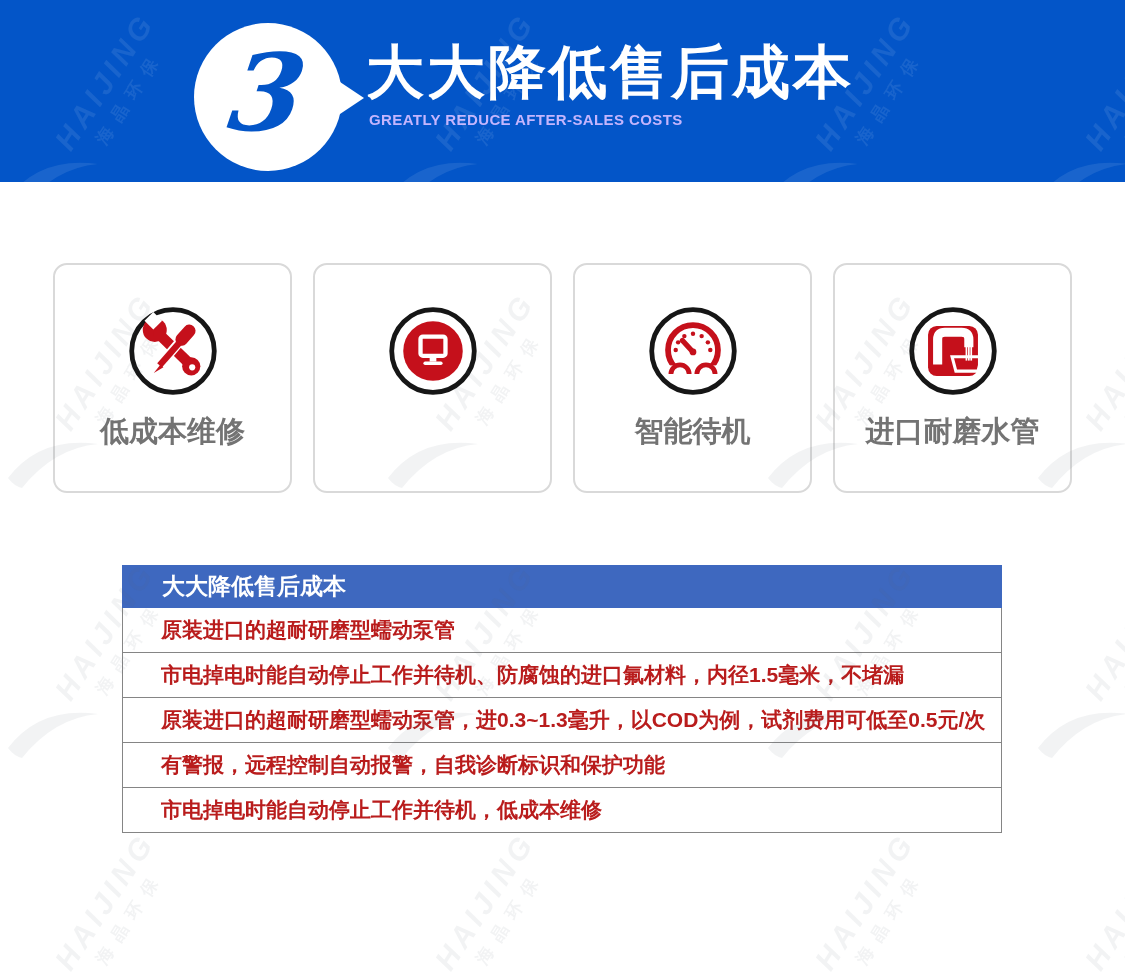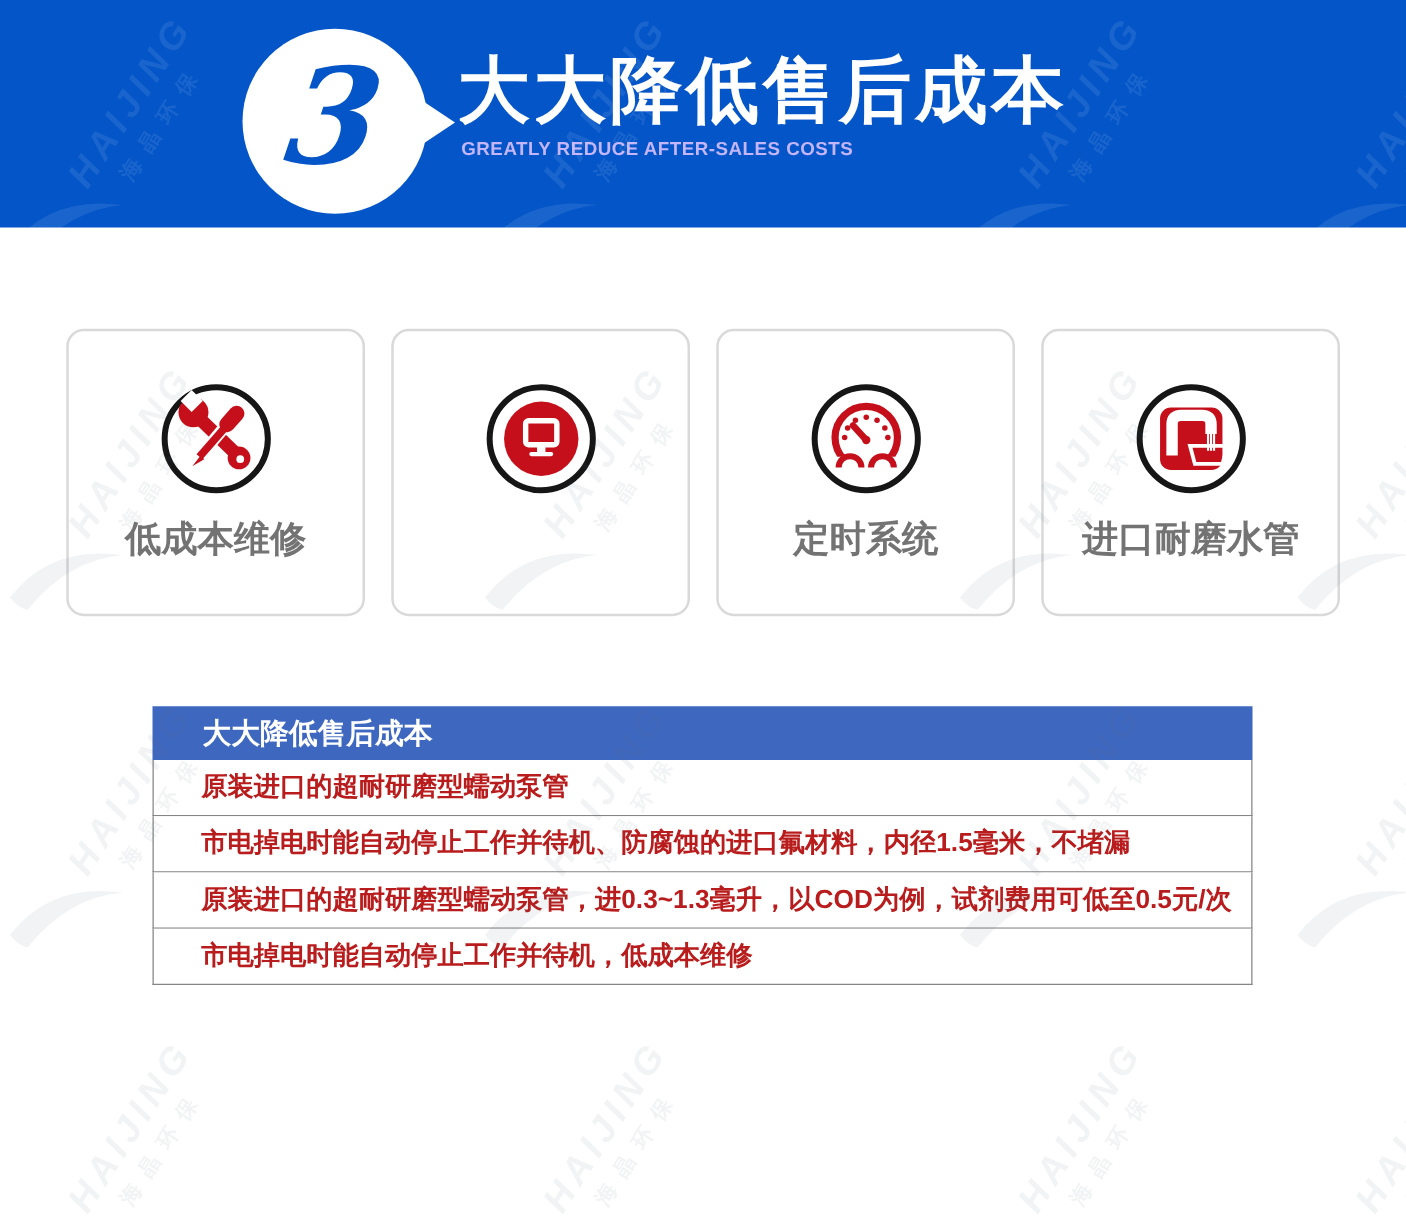--- a/index.html
+++ b/index.html
@@ -96,21 +96,21 @@
         <circle cx="41" cy="34.5" r="2.3"></circle>
         <circle cx="50" cy="32" r="2.3"></circle>
         <circle cx="59" cy="34.5" r="2.3"></circle>
         <circle cx="65.5" cy="41" r="2.3"></circle>
         <circle cx="68" cy="49" r="2.3"></circle>
         <circle cx="32" cy="49" r="2.3"></circle>
       </g>
       <line x1="50" y1="51" x2="39" y2="39" stroke="#c5101b" stroke-width="5.5" stroke-linecap="round"></line>
       <circle cx="50" cy="51" r="3.5" fill="#c5101b"></circle>
     </svg>
-    <div class="card-label">定时系统</div>
+    <div class="card-label">智能待机</div>
   </div>
 
   <div class="card">
     <svg class="card-icon" viewBox="0 0 100 100">
       <circle cx="50" cy="50" r="43" fill="#fff" stroke="#161616" stroke-width="5"></circle>
       <rect x="24" y="24" width="52" height="52" rx="9" fill="#c5101b"></rect>
       <path d="M34 64 L34 38 Q34 30.5 41.5 30.5 L59 30.5 Q66.5 30.5 66.5 38 L66.5 46" fill="none" stroke="#fff" stroke-width="9.5"></path>
       <line x1="64" y1="44" x2="64" y2="60" stroke="#fff" stroke-width="1.8"></line>
       <line x1="66.5" y1="44" x2="66.5" y2="60" stroke="#fff" stroke-width="1.8"></line>
       <line x1="69" y1="44" x2="69" y2="60" stroke="#fff" stroke-width="1.8"></line>
@@ -119,20 +119,21 @@
     <div class="card-label">进口耐磨水管</div>
   </div>
 
 </div>
 
 <div class="tbl">
   <div class="tbl-head">大大降低售后成本</div>
   <div class="tbl-row">原装进口的超耐研磨型蠕动泵管</div>
   <div class="tbl-row">市电掉电时能自动停止工作并待机、防腐蚀的进口氟材料，内径1.5毫米，不堵漏</div>
   <div class="tbl-row">原装进口的超耐研磨型蠕动泵管，进0.3~1.3毫升，以COD为例，试剂费用可低至0.5元/次</div>
+  <div class="tbl-row">有警报，远程控制自动报警，自我诊断标识和保护功能</div>
   <div class="tbl-row">市电掉电时能自动停止工作并待机，低成本维修</div>
 </div>
 
 <div id="wm-layer">
     <div class="wm wm-light" style="left: 30px; top: 18px;">
       <div class="wm-rot">
         <span class="wm-brand">HAIJING</span>
         <span class="wm-cap">海晶环保</span>
       </div>
       <svg viewBox="0 0 110 80" class="wm-swoosh">

